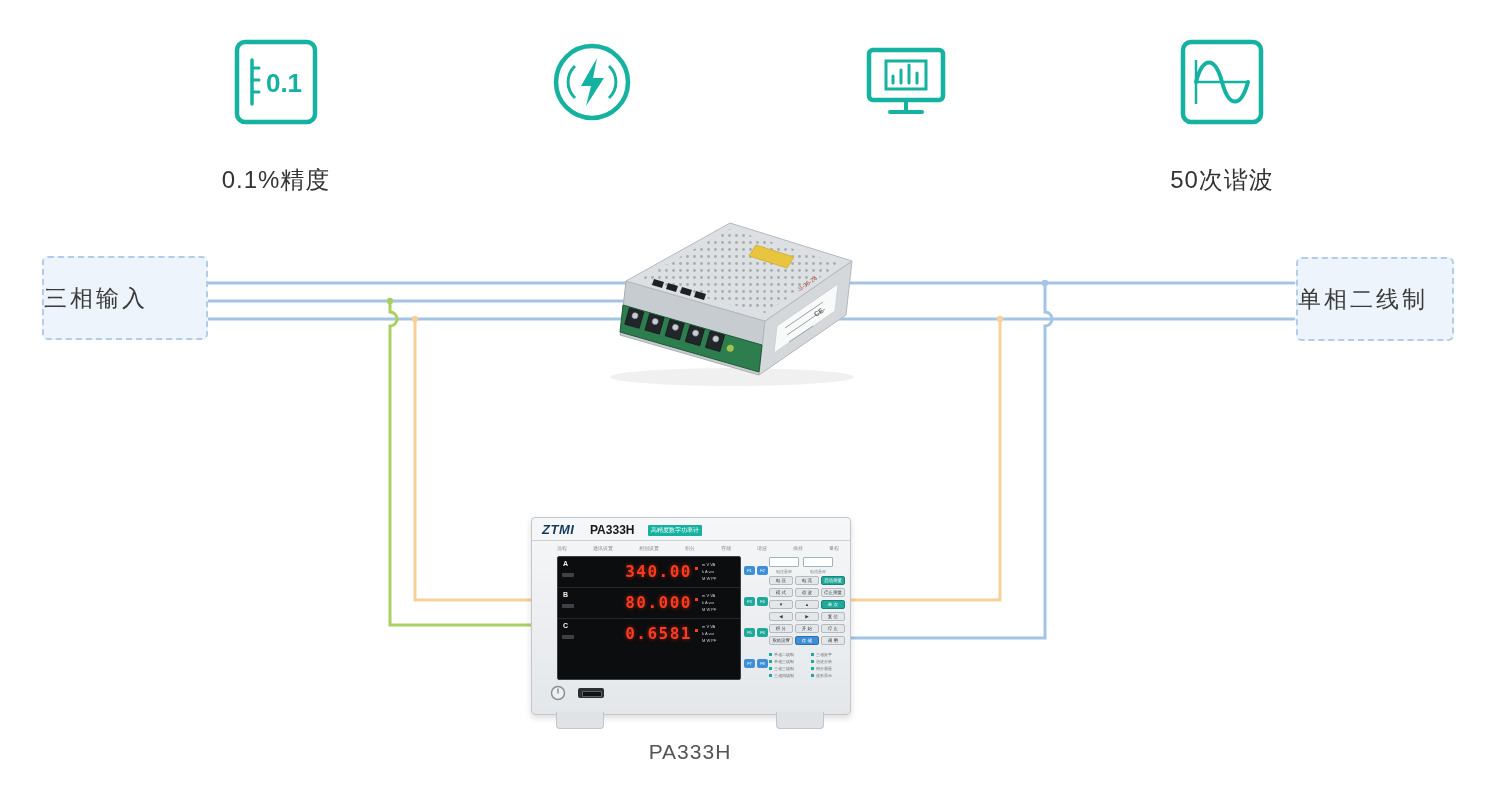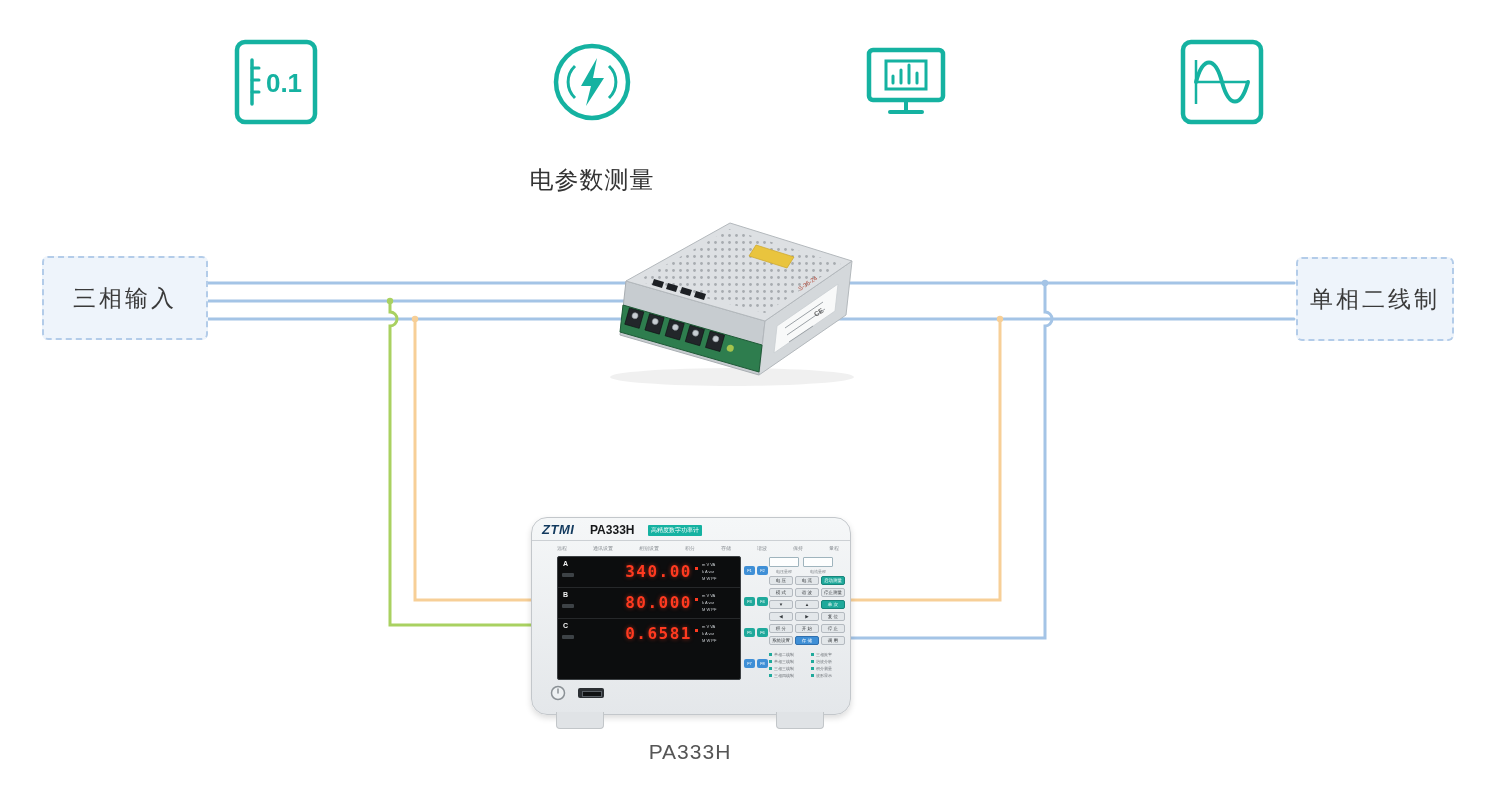--- a/index.html
+++ b/index.html
@@ -6,32 +6,32 @@
   #stage{position:relative;width:1500px;height:790px;background:#ffffff;overflow:hidden;
          font-family:"Liberation Sans", sans-serif;}
 
   
   .feature{position:absolute;top:34px;width:220px;text-align:center;}
   .feature .icon-wrap{height:96px;display:flex;align-items:flex-start;justify-content:center;}
   .feature-label{margin-top:34px;font-size:24px;color:#333;letter-spacing:1px;}
 
   
   .io-box{position:absolute;border:2px dashed #b3cce9;background:#eef4fb;border-radius:6px;
-          display:flex;align-items:center;justify-content:center;font-size:23px;color:#3a3a3a;
+          display:flex;align-items:center;justify-content:flex-start;font-size:23px;color:#3a3a3a;
           letter-spacing:3px;}
 
   
   .wires{position:absolute;left:0;top:0;}
 
   
   .psu{position:absolute;left:580px;top:205px;}
 
   
   .pa{position:absolute;left:531px;top:517px;width:318px;height:196px;
-      background:linear-gradient(#f5f7f8,#e4e7ea);border:1px solid #c3c7cb;border-radius:16px;
+      background:linear-gradient(#f5f7f8,#e4e7ea);border:1px solid #c3c7cb;border-radius:4px;
       box-shadow:0 3px 6px rgba(0,0,0,.14);}
   .pa-head{position:absolute;left:0;top:0;right:0;height:22px;border-bottom:1px solid #ccd0d4;}
   .pa-logo{position:absolute;left:10px;top:4px;font-style:italic;font-weight:bold;font-size:13px;
            color:#123a5e;letter-spacing:.5px;}
   .pa-model{position:absolute;left:58px;top:5px;font-weight:bold;font-size:12px;color:#16181a;}
   .pa-sub{position:absolute;left:116px;top:7px;font-size:6px;color:#fff;background:#15b2a1;
           padding:1px 3px;border-radius:1px;white-space:nowrap;}
   .pa-toplabels{position:absolute;left:25px;top:27px;width:282px;display:flex;
                 justify-content:space-between;font-size:5px;color:#8a8f94;}
   .pa-display{position:absolute;left:25px;top:38px;width:184px;height:124px;background:#0c0d0e;
@@ -95,34 +95,34 @@
     <div class="icon-wrap">
       <svg width="92" height="96" viewBox="0 0 92 96" fill="none">
         <g stroke="#15b2a1">
           <rect x="7" y="8" width="78" height="80" rx="8" stroke-width="4.5"></rect>
           <path d="M22 26 V70" stroke-width="3.5" stroke-linecap="round"></path>
           <path d="M22 34 h7 M22 46 h7 M22 58 h7" stroke-width="3" stroke-linecap="round"></path>
         </g>
         <text x="54" y="58" text-anchor="middle" font-size="26" font-weight="bold" fill="#15b2a1">0.1</text>
       </svg>
     </div>
+    <div class="feature-label">0.1%精度</div>
   </div>
 
   <div class="feature" style="left:482px">
     <div class="icon-wrap">
       <svg width="92" height="96" viewBox="0 0 92 96" fill="none">
         <g stroke="#15b2a1">
           <circle cx="46" cy="48" r="36" stroke-width="4.5"></circle>
           <path d="M29 32 a22 22 0 0 0 0 32" stroke-width="3"></path>
           <path d="M63 32 a22 22 0 0 1 0 32" stroke-width="3"></path>
         </g>
         <polygon points="51,24 35,52 45,52 40,72 58,44 47,44" fill="#15b2a1"></polygon>
       </svg>
     </div>
-    <div class="feature-label">电参数测量</div>
   </div>
 
   <div class="feature" style="left:796px">
     <div class="icon-wrap">
       <svg width="92" height="96" viewBox="0 0 92 96" fill="none">
         <g stroke="#15b2a1">
           <rect x="9" y="16" width="74" height="50" rx="4" stroke-width="4.5"></rect>
           <rect x="26" y="27" width="40" height="28" stroke-width="3"></rect>
           <path d="M33 49 V42 M41 49 V36 M49 49 V31 M57 49 V39" stroke-width="3" stroke-linecap="round"></path>
           <path d="M46 66 V76" stroke-width="4"></path>
@@ -136,20 +136,21 @@
     <div class="icon-wrap">
       <svg width="92" height="96" viewBox="0 0 92 96" fill="none">
         <g stroke="#15b2a1">
           <rect x="7" y="8" width="78" height="80" rx="8" stroke-width="4.5"></rect>
           <path d="M20 26 V70" stroke-width="2.5"></path>
           <path d="M20 48 H72" stroke-width="2.5"></path>
           <path d="M20 48 C27 22, 39 22, 46 48 C53 74, 65 74, 72 48" stroke-width="4" stroke-linecap="round"></path>
         </g>
       </svg>
     </div>
+    <div class="feature-label">50次谐波</div>
   </div>
 
   <div class="io-box" style="left:42px;top:256px;width:162px;height:80px">
     <span>三相输入</span>
   </div>
   <div class="io-box" style="left:1296px;top:257px;width:154px;height:80px">
     <span>单相二线制</span>
   </div>
 
   <svg class="psu" width="300" height="190" viewBox="0 0 300 190">

